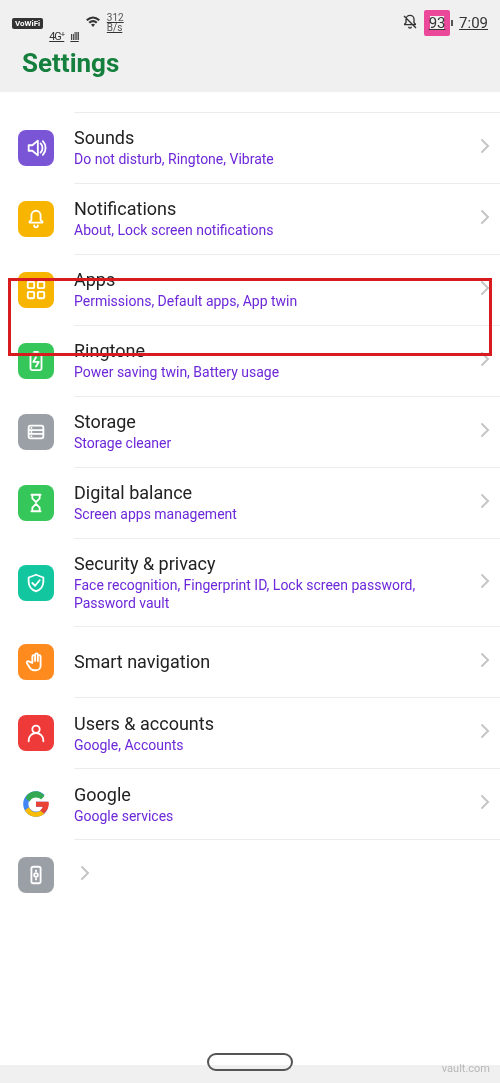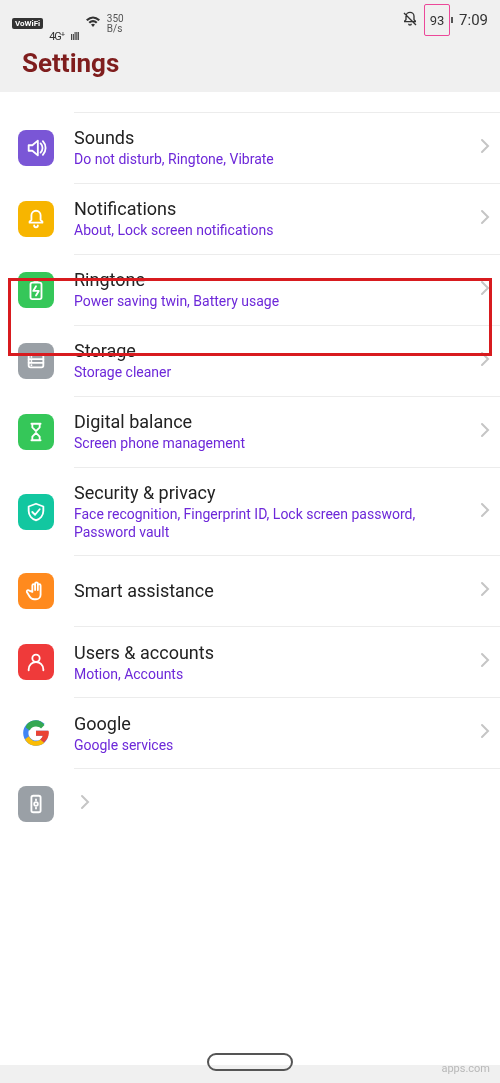--- a/index.html
+++ b/index.html
@@ -12,24 +12,25 @@
       width: 500px;
       height: 1083px;
       background: #f0f0f0;
       position: relative;
       overflow: hidden;
     }
     .status-bar {
       height: 30px;
       display: flex;
       justify-content: space-between;
-      align-items: flex-start;
-      padding: 4px 12px 0;
+      align-items: center;
+      padding: 16px 12px 0;
       font-size: 13px;
       color: #333;
+      text-decoration: underline;
     }
     .status-left {
       display: flex;
       align-items: center;
       gap: 6px;
     }
     .vowifi-badge {
       background: #333;
       color: #fff;
       font-size: 8px;
@@ -52,41 +53,41 @@
       align-items: center;
       gap: 6px;
     }
     .battery {
       display: inline-flex;
       align-items: center;
       gap: 1px;
     }
     .battery-body {
       width: 26px;
-      height: 32px;
-      border: 1px solid #ec4899;
+      height: 26px;
+      border: 6px solid #ec4899;
       border-radius: 2px;
       position: relative;
       display: flex;
       align-items: center;
       justify-content: center;
-      font-size: 13px;
+      font-size: 15px;
     }
     .battery-tip {
       width: 2px;
       height: 6px;
       background: #555;
     }
     .header {
       padding: 18px 22px 14px;
     }
     .header h1 {
       font-size: 26px;
       font-weight: 700;
-      color: #7f1d1d;
+      color: #15803d;
     }
     .content {
       background: #fff;
       height: calc(100% - 110px);
       overflow: hidden;
     }
     .list {
       padding-left: 0;
     }
     .item-wrapper {
@@ -173,21 +174,21 @@
   <div class="status-left">
     <span class="vowifi-badge">VoWiFi</span>
     <span class="signal">4G⁺</span>
     <span class="signal">ıılll</span>
     <span>
       <svg width="16" height="12" viewBox="0 0 16 12">
           <path d="M8 11 L10 8.5 Q8 7 6 8.5 Z M3.5 6 Q8 2 12.5 6 L11 7.5 Q8 5 5 7.5 Z M1 3.5 Q8 -2.5 15 3.5 L13.5 5 Q8 0 2.5 5 Z" fill="#333"></path>
         </svg>
     </span>
     <span class="net-speed">
-      <span>350</span><br><span>B/s</span>
+      <span>312</span><br><span>B/s</span>
     </span>
   </div>
   <div class="status-right">
     <span>
       <svg width="16" height="16" viewBox="0 0 24 24">
           <path d="M12 2a6 6 0 0 0-6 6v5l-2 2v1h16v-1l-2-2V8a6 6 0 0 0-6-6zm-2 17a2 2 0 0 0 4 0 M3 3 L21 21" stroke="#333" stroke-width="2" fill="none"></path>
         </svg>
     </span>
     <span class="battery">
       <span class="battery-body">
@@ -240,20 +241,42 @@
       <div class="chevron">
         <svg width="10" height="16" viewBox="0 0 10 16">
               <path d="M2 2l6 6-6 6" stroke="currentColor" stroke-width="2" fill="none" stroke-linecap="round"></path>
             </svg>
       </div>
     </div>
     <div class="divider"></div>
   </div>
       <div class="item-wrapper">
     <div class="item">
+      <div class="icon-box" style="background:#f7b500">
+            <svg width="22" height="22" viewBox="0 0 24 24">
+              <rect x="3" y="3" width="7" height="7" rx="1" stroke="white" stroke-width="2" fill="none" stroke-linecap="round" stroke-linejoin="round"></rect>
+              <rect x="14" y="3" width="7" height="7" rx="1" stroke="white" stroke-width="2" fill="none" stroke-linecap="round" stroke-linejoin="round"></rect>
+              <rect x="3" y="14" width="7" height="7" rx="1" stroke="white" stroke-width="2" fill="none" stroke-linecap="round" stroke-linejoin="round"></rect>
+              <rect x="14" y="14" width="7" height="7" rx="1" stroke="white" stroke-width="2" fill="none" stroke-linecap="round" stroke-linejoin="round"></rect>
+            </svg>
+          </div>
+      <div class="text-block">
+        <div class="title">Apps</div>
+        <div class="subtitle">Permissions, Default apps, App twin</div>
+      </div>
+      <div class="chevron">
+        <svg width="10" height="16" viewBox="0 0 10 16">
+              <path d="M2 2l6 6-6 6" stroke="currentColor" stroke-width="2" fill="none" stroke-linecap="round"></path>
+            </svg>
+      </div>
+    </div>
+    <div class="divider"></div>
+  </div>
+      <div class="item-wrapper">
+    <div class="item">
       <div class="icon-box" style="background:#35c759">
             <svg width="22" height="22" viewBox="0 0 24 24">
               <rect x="6" y="4" width="12" height="18" rx="2" stroke="white" stroke-width="2" fill="none" stroke-linecap="round" stroke-linejoin="round"></rect>
               <path d="M10 2h4 M12 8l-3 5h6l-3 5" stroke="white" stroke-width="2" fill="none" stroke-linecap="round" stroke-linejoin="round"></path>
             </svg>
           </div>
       <div class="text-block">
         <div class="title">Ringtone</div>
         <div class="subtitle">Power saving twin, Battery usage</div>
       </div>
@@ -287,21 +310,21 @@
   </div>
       <div class="item-wrapper">
     <div class="item">
       <div class="icon-box" style="background:#35c759">
             <svg width="22" height="22" viewBox="0 0 24 24">
               <path d="M7 3h10 M7 21h10 M8 3v4l4 4 4-4V3 M8 21v-4l4-4 4 4v4" stroke="white" stroke-width="2" fill="none" stroke-linecap="round" stroke-linejoin="round"></path>
             </svg>
           </div>
       <div class="text-block">
         <div class="title">Digital balance</div>
-        <div class="subtitle">Screen phone management</div>
+        <div class="subtitle">Screen apps management</div>
       </div>
       <div class="chevron">
         <svg width="10" height="16" viewBox="0 0 10 16">
               <path d="M2 2l6 6-6 6" stroke="currentColor" stroke-width="2" fill="none" stroke-linecap="round"></path>
             </svg>
       </div>
     </div>
     <div class="divider"></div>
   </div>
       <div class="item-wrapper">
@@ -324,41 +347,41 @@
     <div class="divider"></div>
   </div>
       <div class="item-wrapper">
     <div class="item">
       <div class="icon-box" style="background:#ff8a1e">
             <svg width="22" height="22" viewBox="0 0 24 24">
               <path d="M8 13V6a1.5 1.5 0 1 1 3 0v5V4a1.5 1.5 0 1 1 3 0v7V6a1.5 1.5 0 1 1 3 0v10a5 5 0 0 1-5 5h-2a6 6 0 0 1-5-3l-3-5a1.5 1.5 0 0 1 2.5-1.5L8 13" stroke="white" stroke-width="2" fill="none" stroke-linecap="round" stroke-linejoin="round"></path>
             </svg>
           </div>
       <div class="text-block">
-        <div class="title">Smart assistance</div>
+        <div class="title">Smart navigation</div>
       </div>
       <div class="chevron">
         <svg width="10" height="16" viewBox="0 0 10 16">
               <path d="M2 2l6 6-6 6" stroke="currentColor" stroke-width="2" fill="none" stroke-linecap="round"></path>
             </svg>
       </div>
     </div>
     <div class="divider"></div>
   </div>
       <div class="item-wrapper">
     <div class="item">
       <div class="icon-box" style="background:#ef3a3a">
             <svg width="22" height="22" viewBox="0 0 24 24">
               <circle cx="12" cy="8" r="4" stroke="white" stroke-width="2" fill="none" stroke-linecap="round" stroke-linejoin="round"></circle>
               <path d="M4 21v-1a7 7 0 0 1 16 0v1" stroke="white" stroke-width="2" fill="none" stroke-linecap="round" stroke-linejoin="round"></path>
             </svg>
           </div>
       <div class="text-block">
         <div class="title">Users &amp; accounts</div>
-        <div class="subtitle">Motion, Accounts</div>
+        <div class="subtitle">Google, Accounts</div>
       </div>
       <div class="chevron">
         <svg width="10" height="16" viewBox="0 0 10 16">
               <path d="M2 2l6 6-6 6" stroke="currentColor" stroke-width="2" fill="none" stroke-linecap="round"></path>
             </svg>
       </div>
     </div>
     <div class="divider"></div>
   </div>
       <div class="item-wrapper">
@@ -397,13 +420,13 @@
               <path d="M2 2l6 6-6 6" stroke="currentColor" stroke-width="2" fill="none" stroke-linecap="round"></path>
             </svg>
       </div>
     </div>
 
   </div>
     </div>
 </div>
 
 <div class="home-indicator"></div>
-<div class="watermark">apps.com</div>
+<div class="watermark">vault.com</div>
 
 </body></html>

